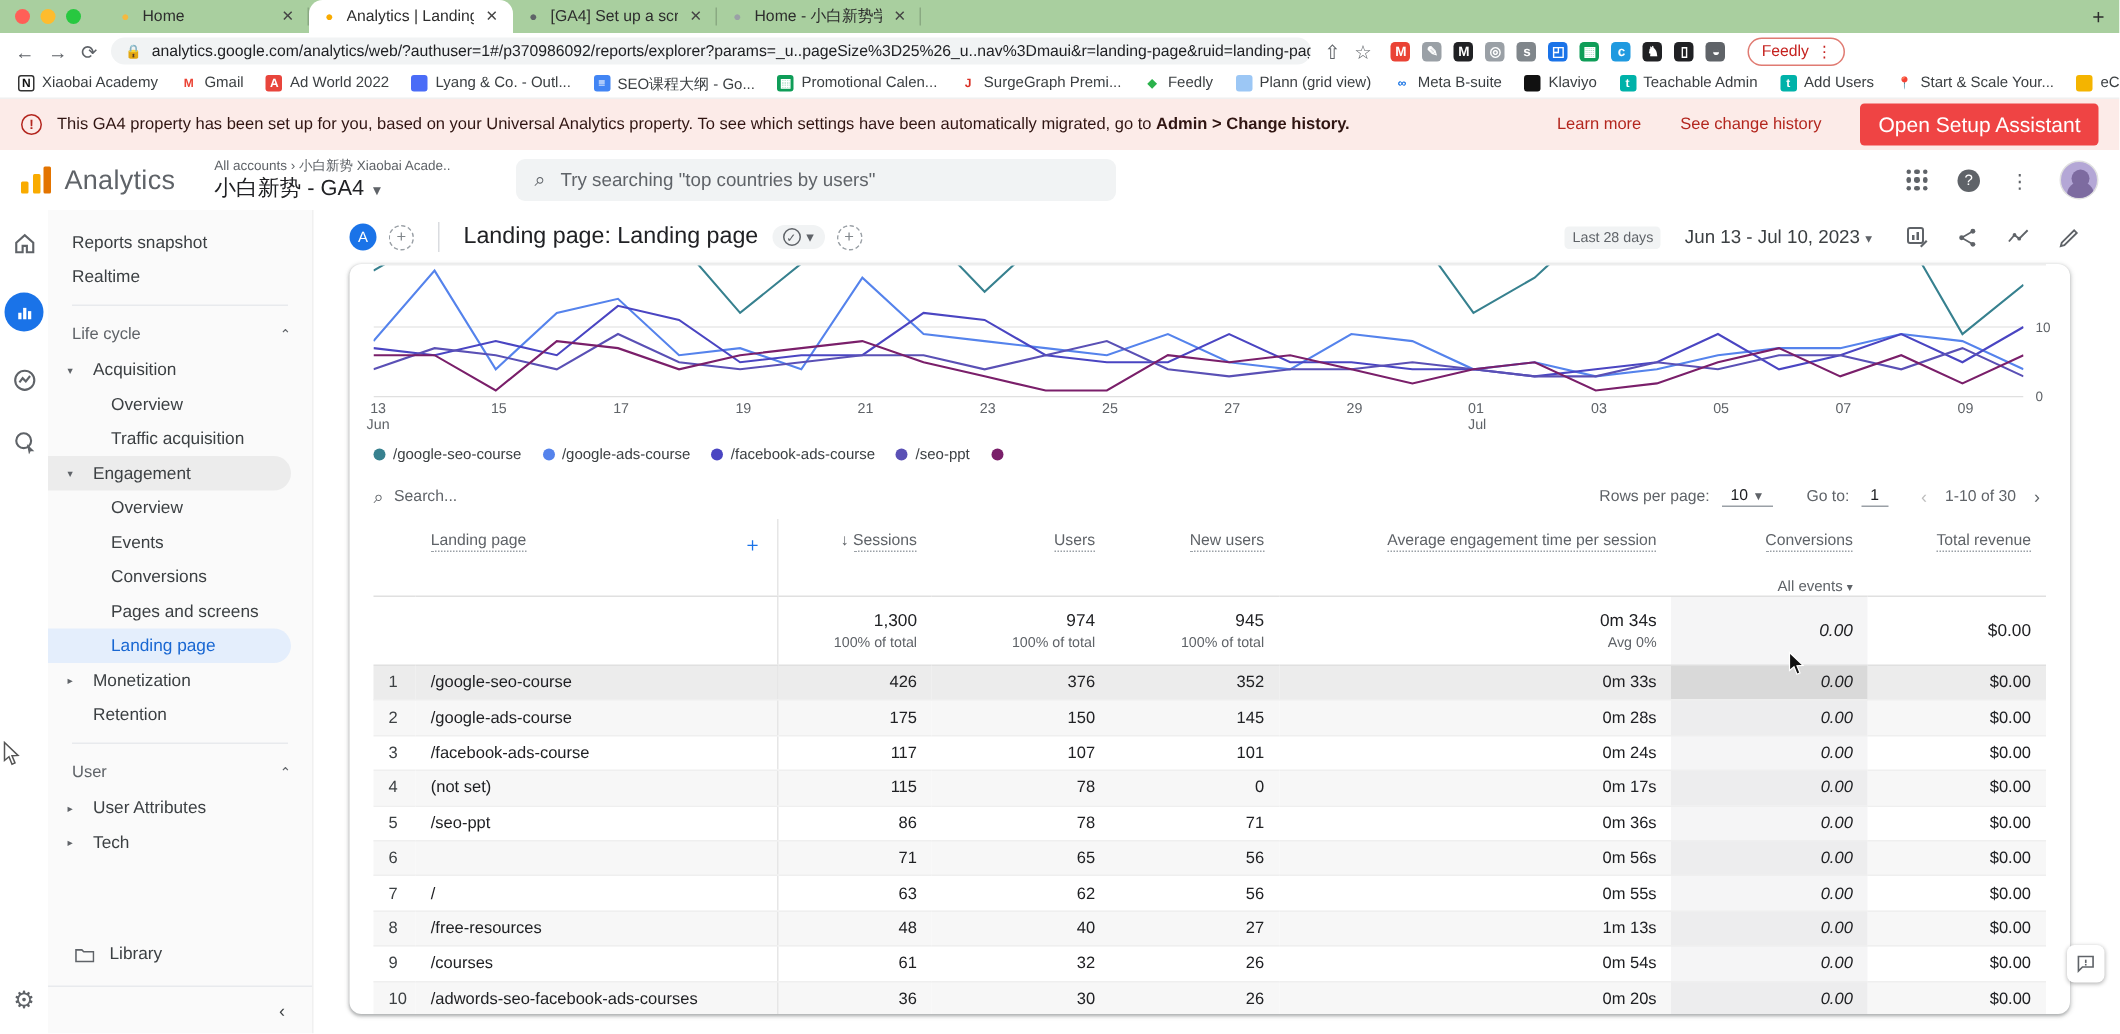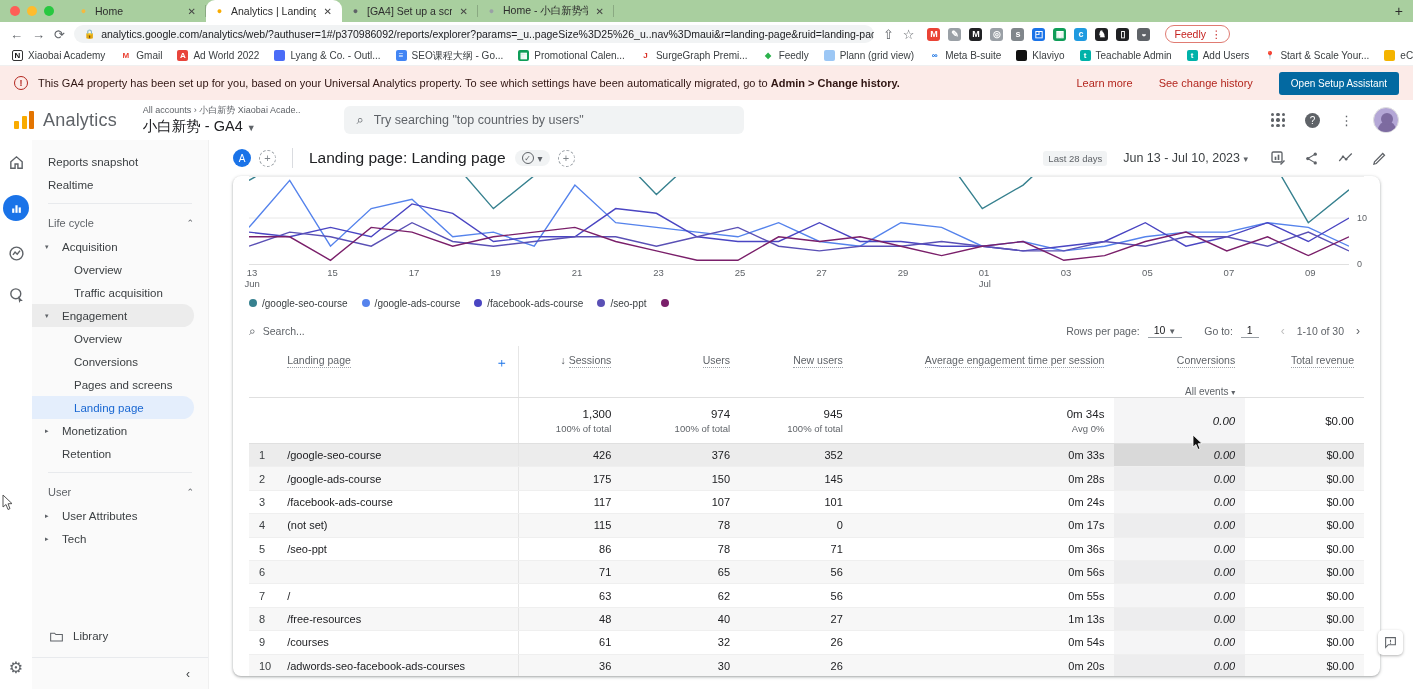--- a/index.html
+++ b/index.html
@@ -28,21 +28,21 @@
 
   .bookmarks { height:20px; background:#fff; display:flex; align-items:center; gap:15px; padding:0 12px; font-size:10px; color:#3c4043; border-bottom:1px solid #f0f0f0; white-space:nowrap; overflow:hidden; }
   .bm { display:flex; align-items:center; gap:5px; }
   .bm .fi { width:11px; height:11px; border-radius:2px; display:flex; align-items:center; justify-content:center; color:#fff; font-size:8px; font-weight:bold; flex:0 0 auto; }
 
   
   .banner { height:34px; background:#fcebe8; display:flex; align-items:center; padding:0 14px; font-size:11px; color:#301512; gap:10px; }
   .banner .bic { width:14px; height:14px; border-radius:50%; border:1.5px solid #b3261e; color:#b3261e; font-size:9px; font-weight:bold; display:flex; align-items:center; justify-content:center; flex:0 0 auto; }
   .banner .links { margin-left:auto; display:flex; align-items:center; gap:26px; }
   .banner .blink { color:#b3261e; font-size:11px; }
-  .banner .bbtn { background:#0369a1; color:#fff; font-size:10px; padding:6px 12px; border-radius:3px; }
+  .banner .bbtn { background:#ef4444; color:#fff; font-size:14px; padding:6px 12px; border-radius:3px; }
 
   
   .ga-header { height:40px; display:flex; align-items:center; padding:0 14px; background:#fff; }
   .ga-logo { display:flex; align-items:flex-end; gap:2.5px; margin-right:9px; }
   .ga-logo i { display:block; width:5px; border-radius:1px; }
   .ga-name { font-size:18px; color:#5f6368; letter-spacing:.2px; }
   .crumbs { margin-left:26px; line-height:1.25; }
   .crumbs .top { font-size:9px; color:#5f6368; }
   .crumbs .bot { font-size:14.5px; color:#202124; }
   .ga-search { margin-left:44px; width:400px; height:28px; background:#f1f3f4; border-radius:6px; display:flex; align-items:center; gap:10px; padding:0 12px; font-size:12.5px; color:#5f6368; }
@@ -347,20 +347,23 @@
         </div>
         <div class="nav-item lv2">
           <span class="lbl">Traffic acquisition</span>
         </div>
         <div class="nav-item lv1 hl">
           <span class="arr">▾</span>
           <span class="lbl">Engagement</span>
         </div>
         <div class="nav-item lv2">
           <span class="lbl">Overview</span>
+        </div>
+        <div class="nav-item lv2">
+          <span class="lbl">Events</span>
         </div>
         <div class="nav-item lv2">
           <span class="lbl">Conversions</span>
         </div>
         <div class="nav-item lv2">
           <span class="lbl">Pages and screens</span>
         </div>
         <div class="nav-item lv2 sel">
           <span class="lbl">Landing page</span>
         </div>

